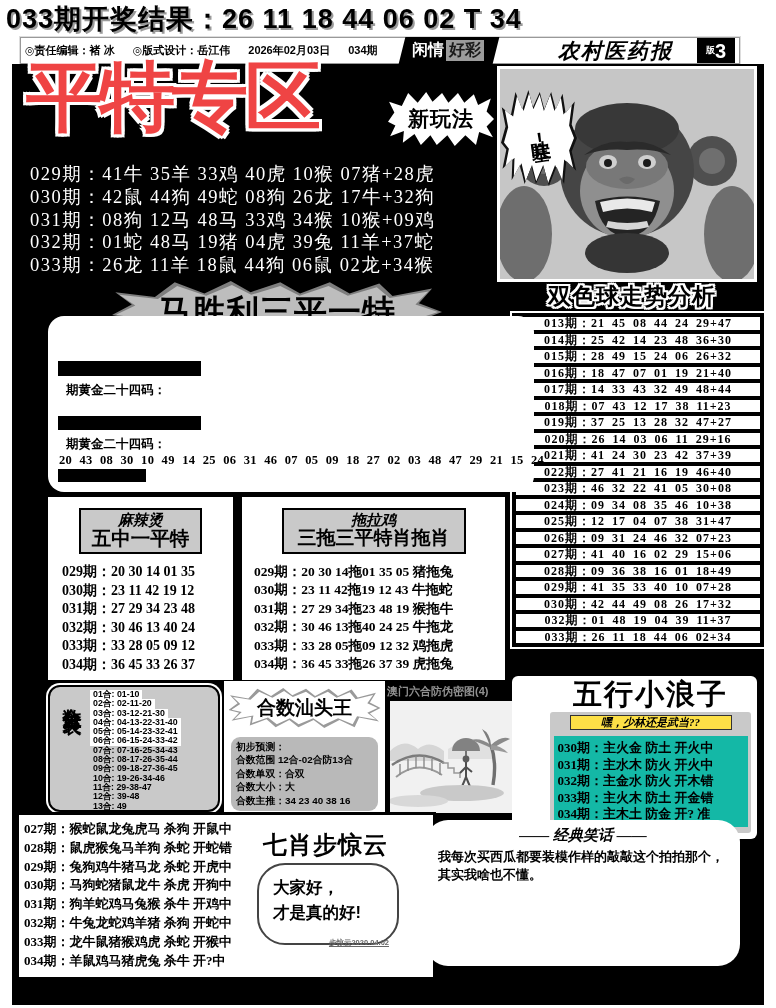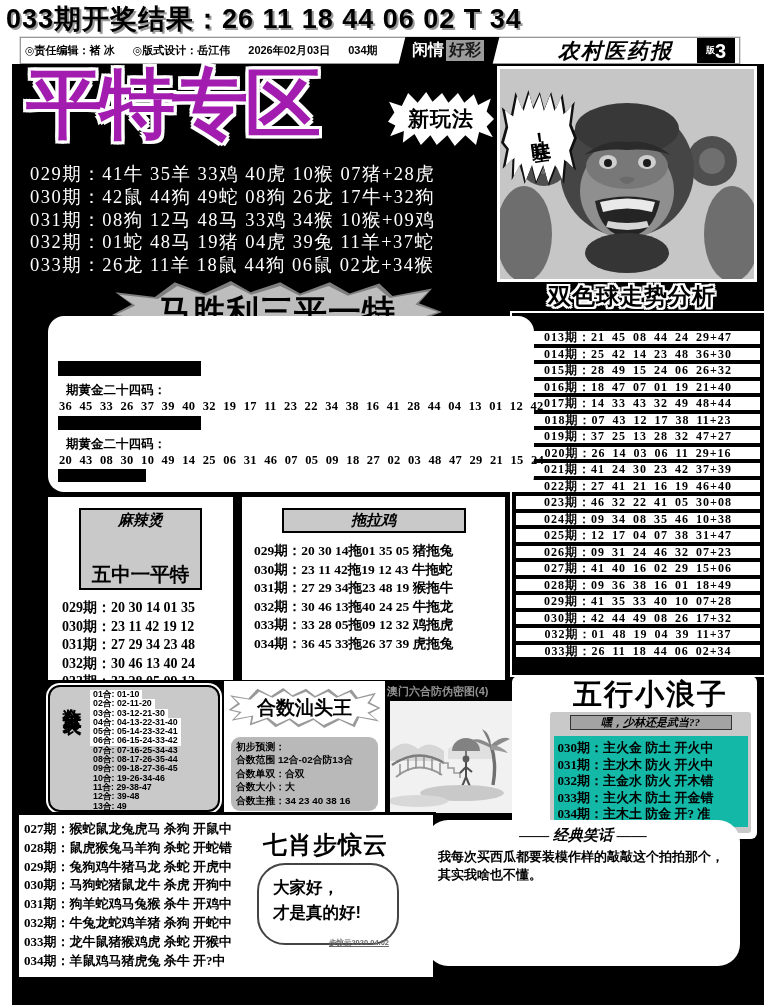--- a/index.html
+++ b/index.html
@@ -24,23 +24,23 @@
               font-weight:900;font-size:21px;letter-spacing:2px;font-style:italic;}
   .page-box{background:#000;color:#fff;height:25px;width:38px;display:flex;
             align-items:center;justify-content:center;margin-left:6px;}
   .page-box .lbl{font-size:9px;}
   .page-box .num{font-size:20px;font-weight:900;line-height:1;}
 
   
   .canvas{left:12px;top:64px;width:752px;height:941px;background:#000;}
 
   
-  .bubble-w{color:#a21caf;
+  .bubble-w{color:#ef4444;
     text-shadow:-3px -3px 0 #fff,3px -3px 0 #fff,-3px 3px 0 #fff,3px 3px 0 #fff,
-                -3px 0 0 #fff,3px 0 0 #fff,0 -3px 0 #fff,0 3px 0 #fff;}
+                -3px 0 0 #fff,3px 0 0 #fff,0 -3px 0 #fff,0 3px 0 #fff;font-family:Liberation Mono, monospace;}
   .bubble-w2{color:#000;
     text-shadow:-2px -2px 0 #fff,2px -2px 0 #fff,-2px 2px 0 #fff,2px 2px 0 #fff,
                 -2px 0 0 #fff,2px 0 0 #fff,0 -2px 0 #fff,0 2px 0 #fff;}
 
   
   .burst{clip-path:polygon(0% 55%,6% 38%,1% 18%,13% 26%,19% 2%,28% 20%,36% 0%,
     42% 18%,51% 2%,57% 20%,66% 2%,72% 20%,81% 4%,85% 24%,97% 12%,93% 36%,
     100% 50%,93% 64%,99% 84%,86% 74%,83% 98%,73% 80%,63% 100%,56% 80%,46% 98%,
     40% 80%,31% 98%,25% 78%,14% 94%,15% 72%,2% 82%,7% 62%);}
   .burst-fill{position:absolute;inset:0;display:flex;align-items:center;justify-content:center;}
@@ -59,21 +59,21 @@
   .chimp-frame svg{width:100%;height:100%;display:block;}
   .wow-outer{left:4px;top:24px;width:76px;height:96px;background:#111;}
   .wow-inner{position:absolute;inset:3px;background:#fff;display:flex;align-items:center;
              justify-content:center;}
   .wow-txt{writing-mode:vertical-rl;text-orientation:upright;font-size:19px;font-weight:900;
            transform:rotate(-8deg);letter-spacing:2px;}
 
   
   .ssq-title{left:506px;top:281px;width:252px;text-align:center;font-size:23px;
              font-weight:900;letter-spacing:1px;}
-  .ssq-table{left:510px;top:311px;width:246px;border:2px solid #fff;padding:15px 3px;}
+  .ssq-table{left:510px;top:311px;width:246px;border:2px solid #fff;padding:1px 3px;}
   .ssq-row{background:#fff;border:1px solid #000;height:12.5px;line-height:12.5px;
            margin:2px 0;text-align:center;font-size:12px;font-weight:700;
            letter-spacing:1px;word-spacing:3px;font-family:"Liberation Serif",serif;
            white-space:nowrap;overflow:hidden;}
 
   
   .msl-banner{left:112px;top:281px;width:330px;height:62px;background:#7e7e7e;}
   .msl-banner-in{position:absolute;inset:4px;background:#bdbdbd;}
   .msl-banner .txt{font-size:33px;font-weight:900;letter-spacing:1px;}
   .msl-box{left:48px;top:316px;width:486px;height:176px;background:#fff;border-radius:16px;}
@@ -82,21 +82,21 @@
   .msl-nums{position:absolute;font-size:12.5px;font-weight:700;white-space:nowrap;
             word-spacing:4px;letter-spacing:0.3px;font-family:"Liberation Serif",serif;}
 
   
   .wz-box{left:48px;top:497px;width:185px;height:183px;background:#fff;}
   .tl-box{left:242px;top:497px;width:263px;height:183px;background:#fff;}
   .mid-badge{margin:11px auto 0;border:2px solid #000;background:#c9c9c9;
              text-align:center;padding:2px 0 3px;}
   .badge-script{font-family:"Liberation Serif",serif;font-style:italic;font-weight:700;
                 font-size:15px;line-height:16px;}
-  .badge-title{font-weight:900;line-height:1.1;margin-top:36px;}
+  .badge-title{font-weight:900;line-height:1.1;}
   .wz-rows,.tl-rows{margin-top:9px;white-space:nowrap;font-weight:600;
                     font-family:"Liberation Serif",serif;}
   .wz-rows{padding-left:14px;font-size:14px;line-height:18.5px;}
   .tl-rows{padding-left:12px;font-size:13.5px;line-height:18.5px;}
 
   
   .hs-box{left:48px;top:685px;width:172px;height:127px;background:#c9c9c9;
           border:2px solid #000;border-radius:12px;box-shadow:0 0 0 2px #fff;
           box-sizing:border-box;}
   .hs-title{position:absolute;left:9px;top:5px;writing-mode:vertical-lr;
@@ -121,21 +121,21 @@
               color:#909090;white-space:nowrap;}
   .miti-img{left:390px;top:701px;width:122px;height:112px;}
   .miti-img svg{width:100%;height:100%;display:block;}
 
   
   .wx-box{left:512px;top:676px;width:245px;height:163px;background:#fff;border-radius:6px;
           box-sizing:border-box;padding-left:32px;}
   .wx-title{text-align:center;font-size:29px;font-weight:900;letter-spacing:2px;
             line-height:32px;margin-top:2px;}
   .wx-gray{margin:2px 6px 0;background:#c9c9c9;padding:3px 0 6px;border-radius:3px;}
-  .wx-sub{margin:0 auto;width:160px;background:#a3a3a3;border:1px solid #333;text-align:center;
+  .wx-sub{margin:0 auto;width:160px;background:#fde047;border:1px solid #333;text-align:center;
           font-family:"Liberation Serif",serif;font-style:italic;font-weight:700;
           font-size:11px;line-height:13px;}
   .wx-panel{margin:6px auto 0;width:186px;background:#14b8a6;padding:4px 4px;
             font-size:13px;font-weight:600;line-height:16.6px;white-space:nowrap;
             font-family:"Liberation Serif",serif;}
 
   
   .qx-panel{left:16px;top:812px;width:420px;height:168px;background:#fff;
             border:3px solid #000;box-sizing:border-box;}
   .qx-rows{position:absolute;left:5px;top:5px;font-size:13px;font-weight:600;
@@ -254,21 +254,20 @@
 
   <div class="abs msl-banner burst">
     <div class="msl-banner-in burst"></div>
     <div class="burst-fill">
         <span class="txt">马胜利三平一特</span>
       </div>
   </div>
   <div class="abs msl-box">
     <div class="redact" style="left:10px;top:45px;width:143px;height:15px;"></div>
     <div class="msl-label" style="left:18px;top:66px;">期黄金二十四码：</div>
-    <div class="msl-nums" style="left:11px;top:83px;">36 45 33 26 37 39 40 32 19 17 11 23 22 34 38 16 41 28 44 04 13 01 12 42</div>
     <div class="redact" style="left:10px;top:100px;width:143px;height:14px;"></div>
     <div class="msl-label" style="left:18px;top:120px;">期黄金二十四码：</div>
     <div class="msl-nums" style="left:11px;top:137px;">20 43 08 30 10 49 14 25 06 31 46 07 05 09 18 27 02 03 48 47 29 21 15 24</div>
     <div class="redact" style="left:10px;top:153px;width:88px;height:13px;"></div>
   </div>
 
   <div class="abs wz-box">
     <div class="mid-badge" style="width:119px;">
       <div class="badge-script">麻辣烫</div>
       <div class="badge-title" style="font-size:19.5px;">五中一平特</div>
@@ -280,20 +279,21 @@
         <div>031期：27 29 34 23 48</div>
         <div>032期：30 46 13 40 24</div>
         <div>033期：33 28 05 09 12</div>
         <div>034期：36 45 33 26 37</div>
       </div>
   </div>
 
   <div class="abs tl-box">
     <div class="mid-badge" style="width:180px;">
       <div class="badge-script">拖拉鸡</div>
+      <div class="badge-title" style="font-size:19px;">三拖三平特肖拖肖</div>
     </div>
     <div class="tl-rows">
 
     <div>029期：20 30 14拖01 35 05 猪拖兔</div>
         <div>030期：23 11 42拖19 12 43 牛拖蛇</div>
         <div>031期：27 29 34拖23 48 19 猴拖牛</div>
         <div>032期：30 46 13拖40 24 25 牛拖龙</div>
         <div>033期：33 28 05拖09 12 32 鸡拖虎</div>
         <div>034期：36 45 33拖26 37 39 虎拖兔</div>
       </div>

